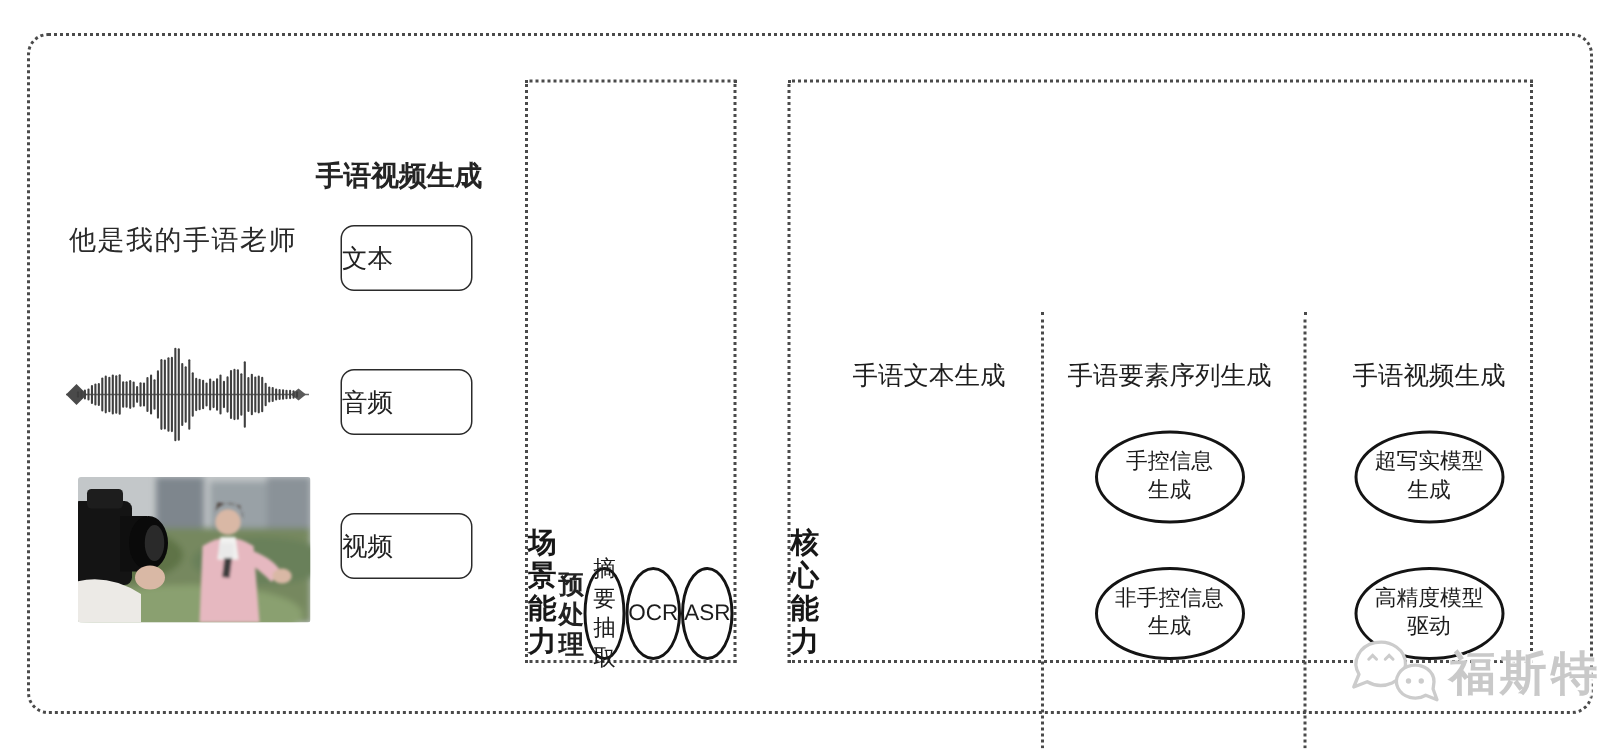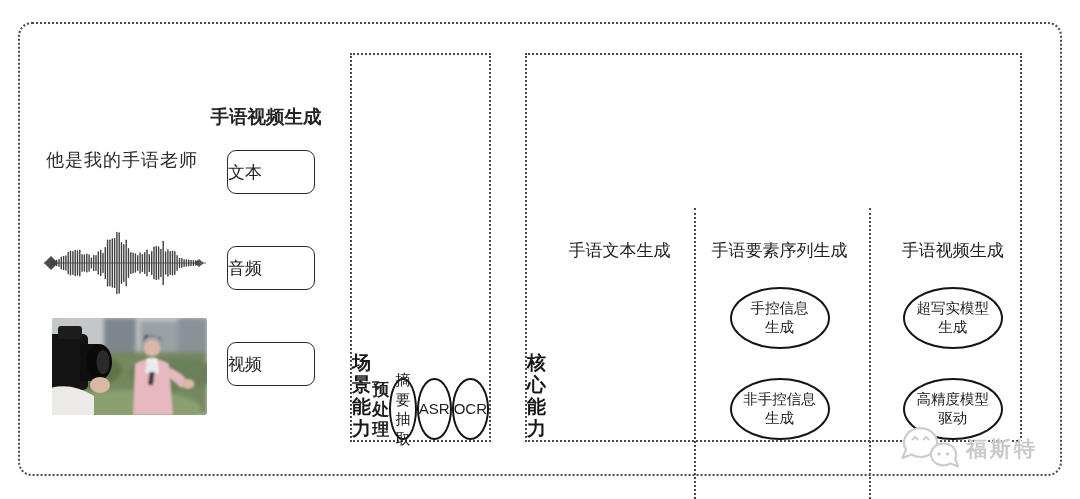--- a/index.html
+++ b/index.html
@@ -40,21 +40,21 @@
   .col.c1{width:148px}.col.c2{width:175px}.col.c3{width:174px}
   .col-header{margin-top:68px;font-size:17px;color:#1d1d1d;line-height:20px;white-space:nowrap;}
   .core-node{width:100px;height:62px;margin-top:26px;font-size:14.5px;}
   .core-node + .core-node{margin-top:29px;}
   .divider{position:absolute;top:35px;height:307px;width:0;border-left:2px dotted #4a4a4a;}
   .divider.d1{left:148px}.divider.d2{left:323px}
 
   
   .watermark{position:absolute;left:898px;top:424px;display:flex;align-items:center;z-index:5;}
   .wm-icon{width:64px;height:50px;}
-  .wm-text{margin-left:4px;font-size:21px;font-weight:bold;letter-spacing:3px;color:#c9c9c9;
+  .wm-text{margin-left:4px;font-size:31px;font-weight:bold;letter-spacing:3px;color:#c9c9c9;
            text-shadow:1px 1px 0 #ffffff,2px 2px 1px rgba(255,255,255,.9);}
 </style>
 </head>
 <body>
 
 <div class="canvas">
 
   <div class="frame"></div>
 
   <div class="input-title">手语视频生成</div>
@@ -181,22 +181,22 @@
     <span>音频</span>
   </div>
   <div class="inbox b3">
     <span>视频</span>
   </div>
 
   <div class="panel scene-panel">
     <div class="panel-title">场景能力</div>
     <div class="scene-subtitle">预处理</div>
     <div class="ellipse scene-node">摘要抽取</div>
+    <div class="ellipse scene-node">OCR</div>
     <div class="ellipse scene-node">ASR</div>
-    <div class="ellipse scene-node">OCR</div>
   </div>
 
   <div class="panel core-panel">
     <div class="panel-title">核心能力</div>
     <div class="columns">
       <div class="divider d1"></div>
       <div class="divider d2"></div>
 
       <div class="col c1">
         <div class="col-header">手语文本生成</div>

